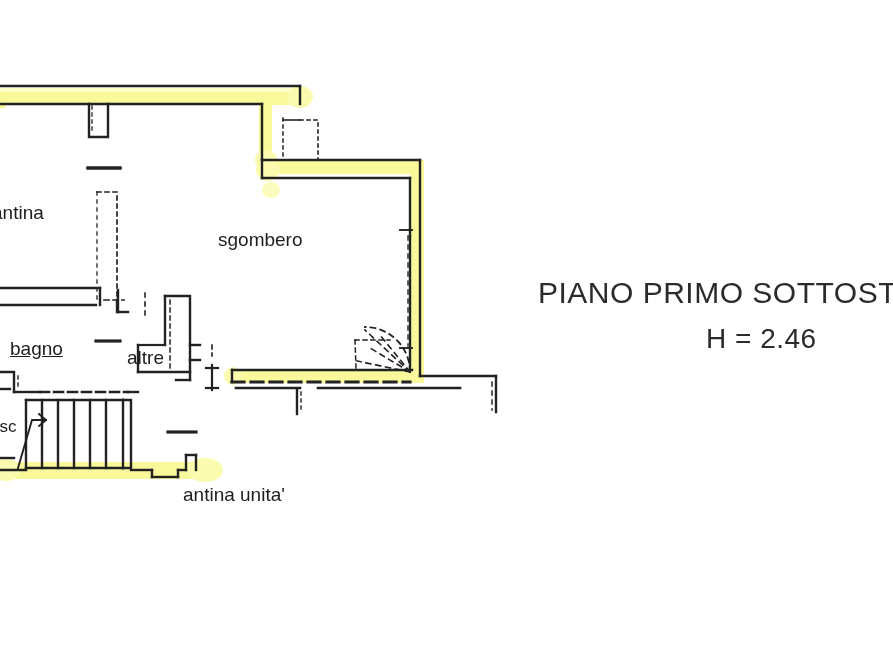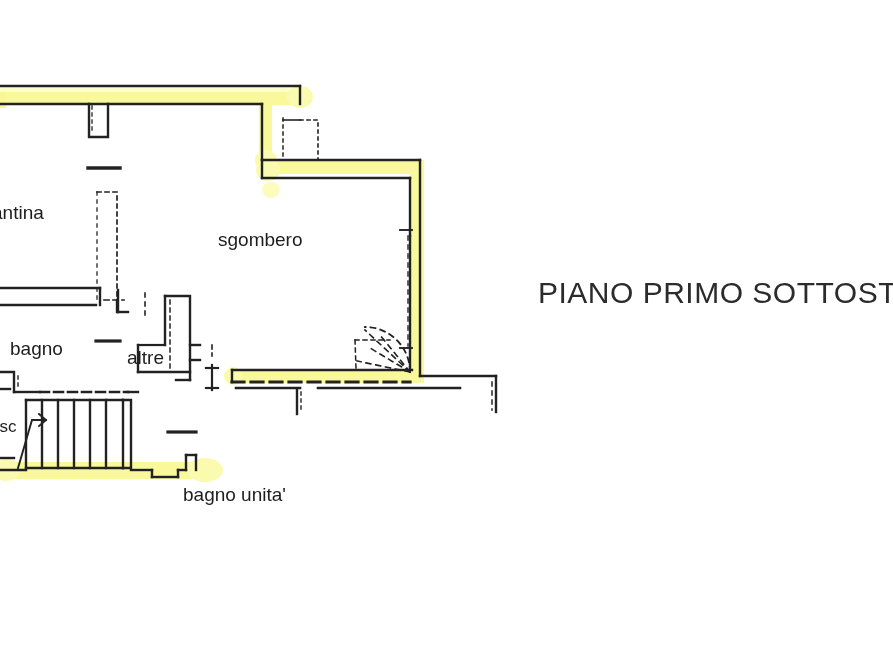--- a/index.html
+++ b/index.html
@@ -37,21 +37,21 @@
   .room-label{
     position:absolute;
     color:#1d1d1d;
     font-family:"Liberation Sans", sans-serif;
     font-size:19px;
     line-height:19px;
     white-space:nowrap;
   }
   #label-cantina{left:-8px;  top:203px;}
   #label-sgombero{left:218px; top:230px;}
-  #label-bagno{left:10px;  top:339px;}
+  #label-bagno{left:10px;  top:339px;text-decoration:underline;}
   #label-anti{left:127px; top:348px;}
   #label-disimpegno{left:-10px; top:417px; font-size:17px;}
   #label-altre-unita{left:183px; top:485px;}
 </style>
 </head>
 <body>
 
 <div id="sheet">
 
   <svg id="planSvg" viewBox="0 0 893 670">
@@ -201,18 +201,19 @@
   <div class="room-label" id="label-cantina">antina</div>
 
   <div class="room-label" id="label-sgombero">sgombero</div>
 
   <div class="room-label" id="label-bagno">bagno</div>
 
   <div class="room-label" id="label-anti">altre</div>
 
   <div class="room-label" id="label-disimpegno">osc</div>
 
-  <div class="room-label" id="label-altre-unita">bagno unita'</div>
+  <div class="room-label" id="label-altre-unita">antina unita'</div>
 
   <div class="legend" id="legend-title">PIANO PRIMO SOTTOST</div>
 
+  <div class="legend" id="legend-height">H = 2.46</div>
 
 </div>
 
 </body></html>

